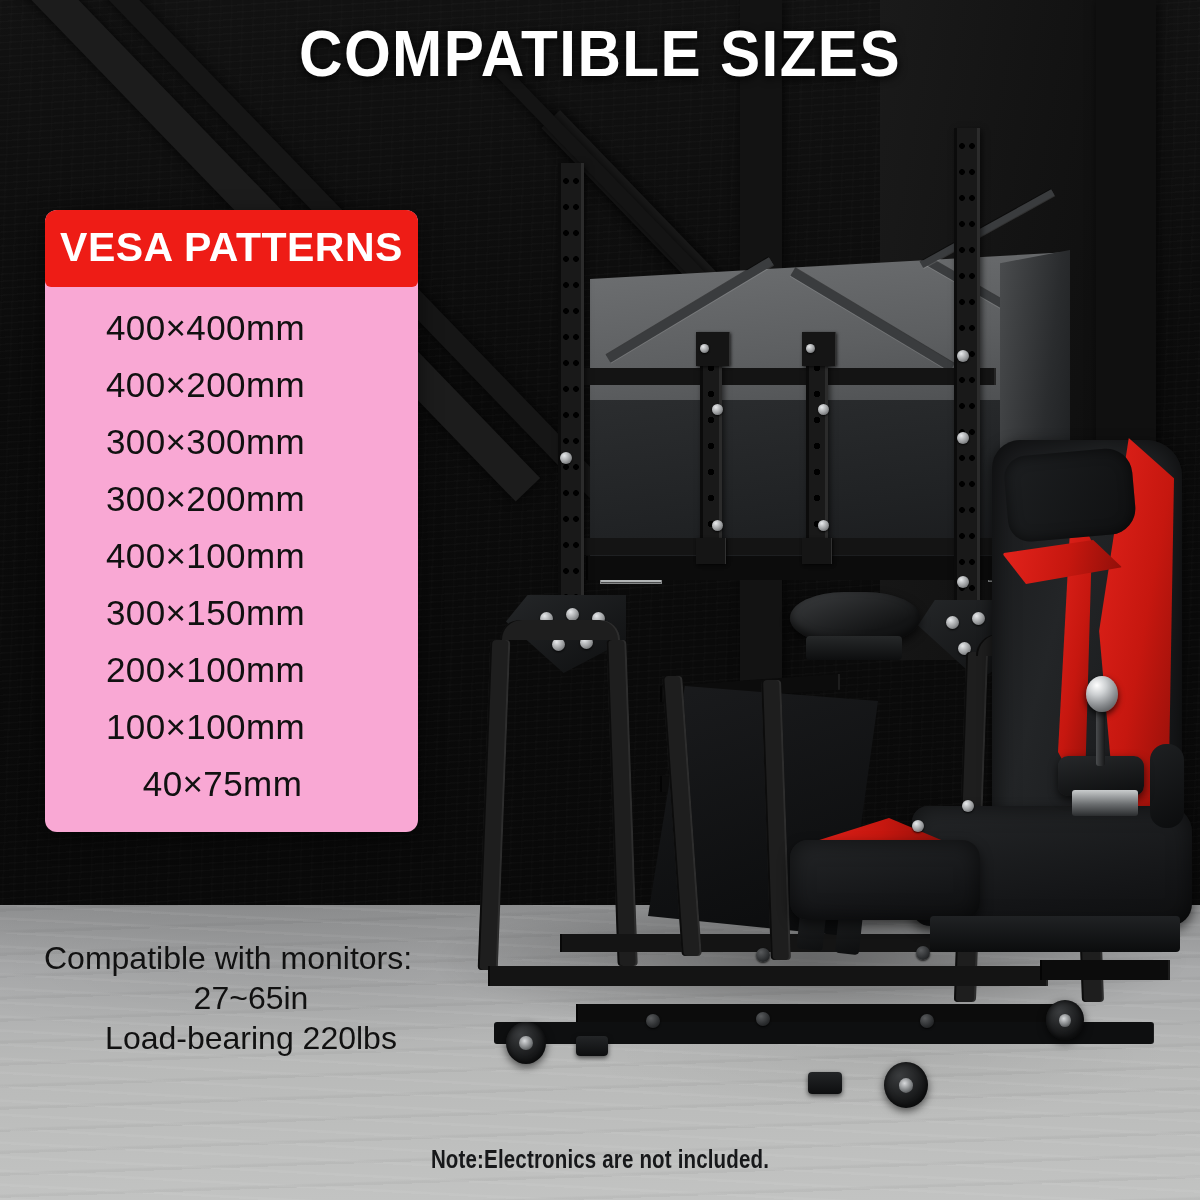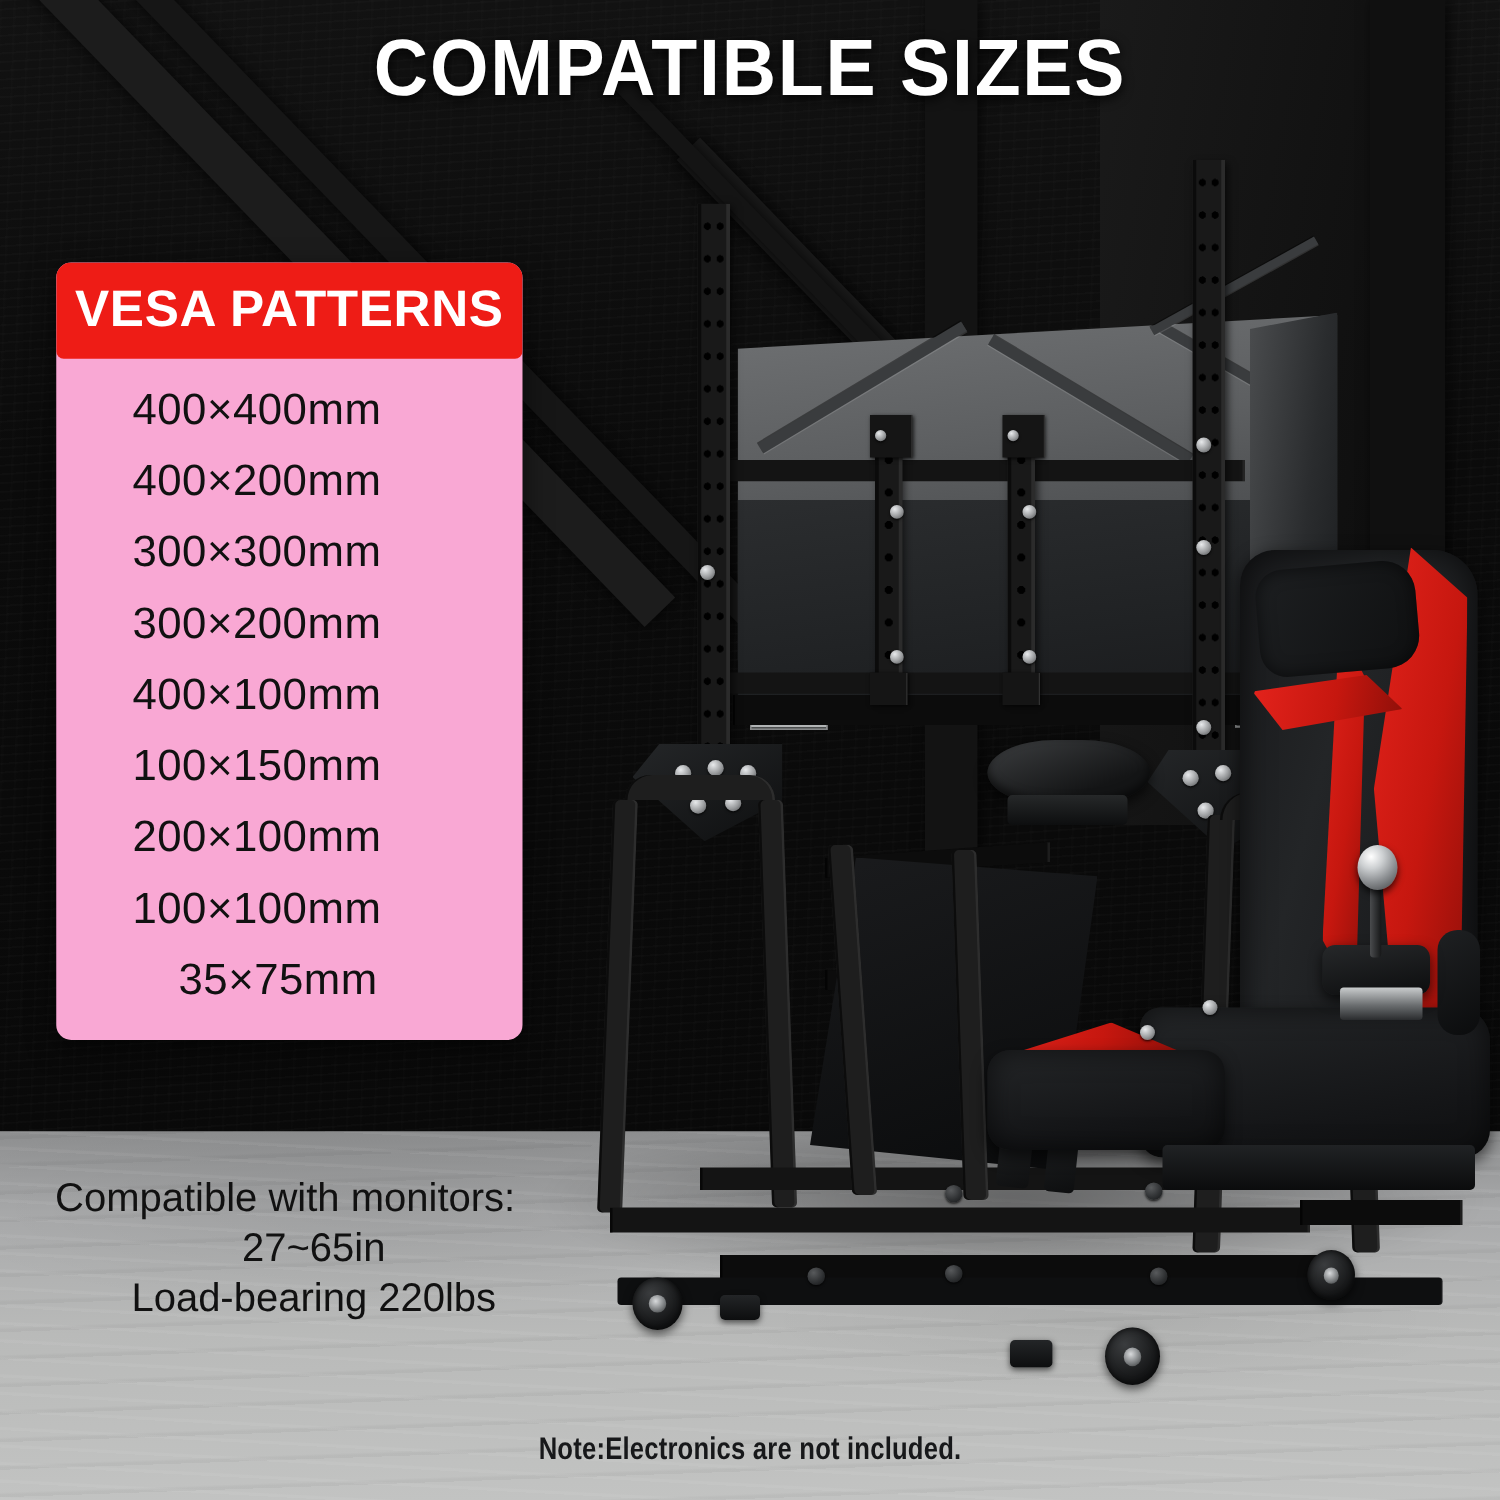--- a/index.html
+++ b/index.html
@@ -361,24 +361,24 @@
 <div class="title">COMPATIBLE SIZES</div>
 
 <div class="vesa-card">
   <div class="vesa-head">VESA PATTERNS</div>
   <div class="vesa-list">
     <div class="vesa-item">400×400mm</div>
     <div class="vesa-item">400×200mm</div>
     <div class="vesa-item">300×300mm</div>
     <div class="vesa-item">300×200mm</div>
     <div class="vesa-item">400×100mm</div>
-    <div class="vesa-item">100×150mm</div>
+    <div class="vesa-item">300×150mm</div>
     <div class="vesa-item">200×100mm</div>
     <div class="vesa-item">100×100mm</div>
-    <div class="vesa-item last">35×75mm</div>
+    <div class="vesa-item last">40×75mm</div>
   </div>
 </div>
 
 <div class="spec-block">
   <div class="spec-line-1">Compatible with monitors:</div>
   <div>27~65in</div>
   <div>Load-bearing 220lbs</div>
 </div>
 
 <div class="note">Note:Electronics are not included.</div>

